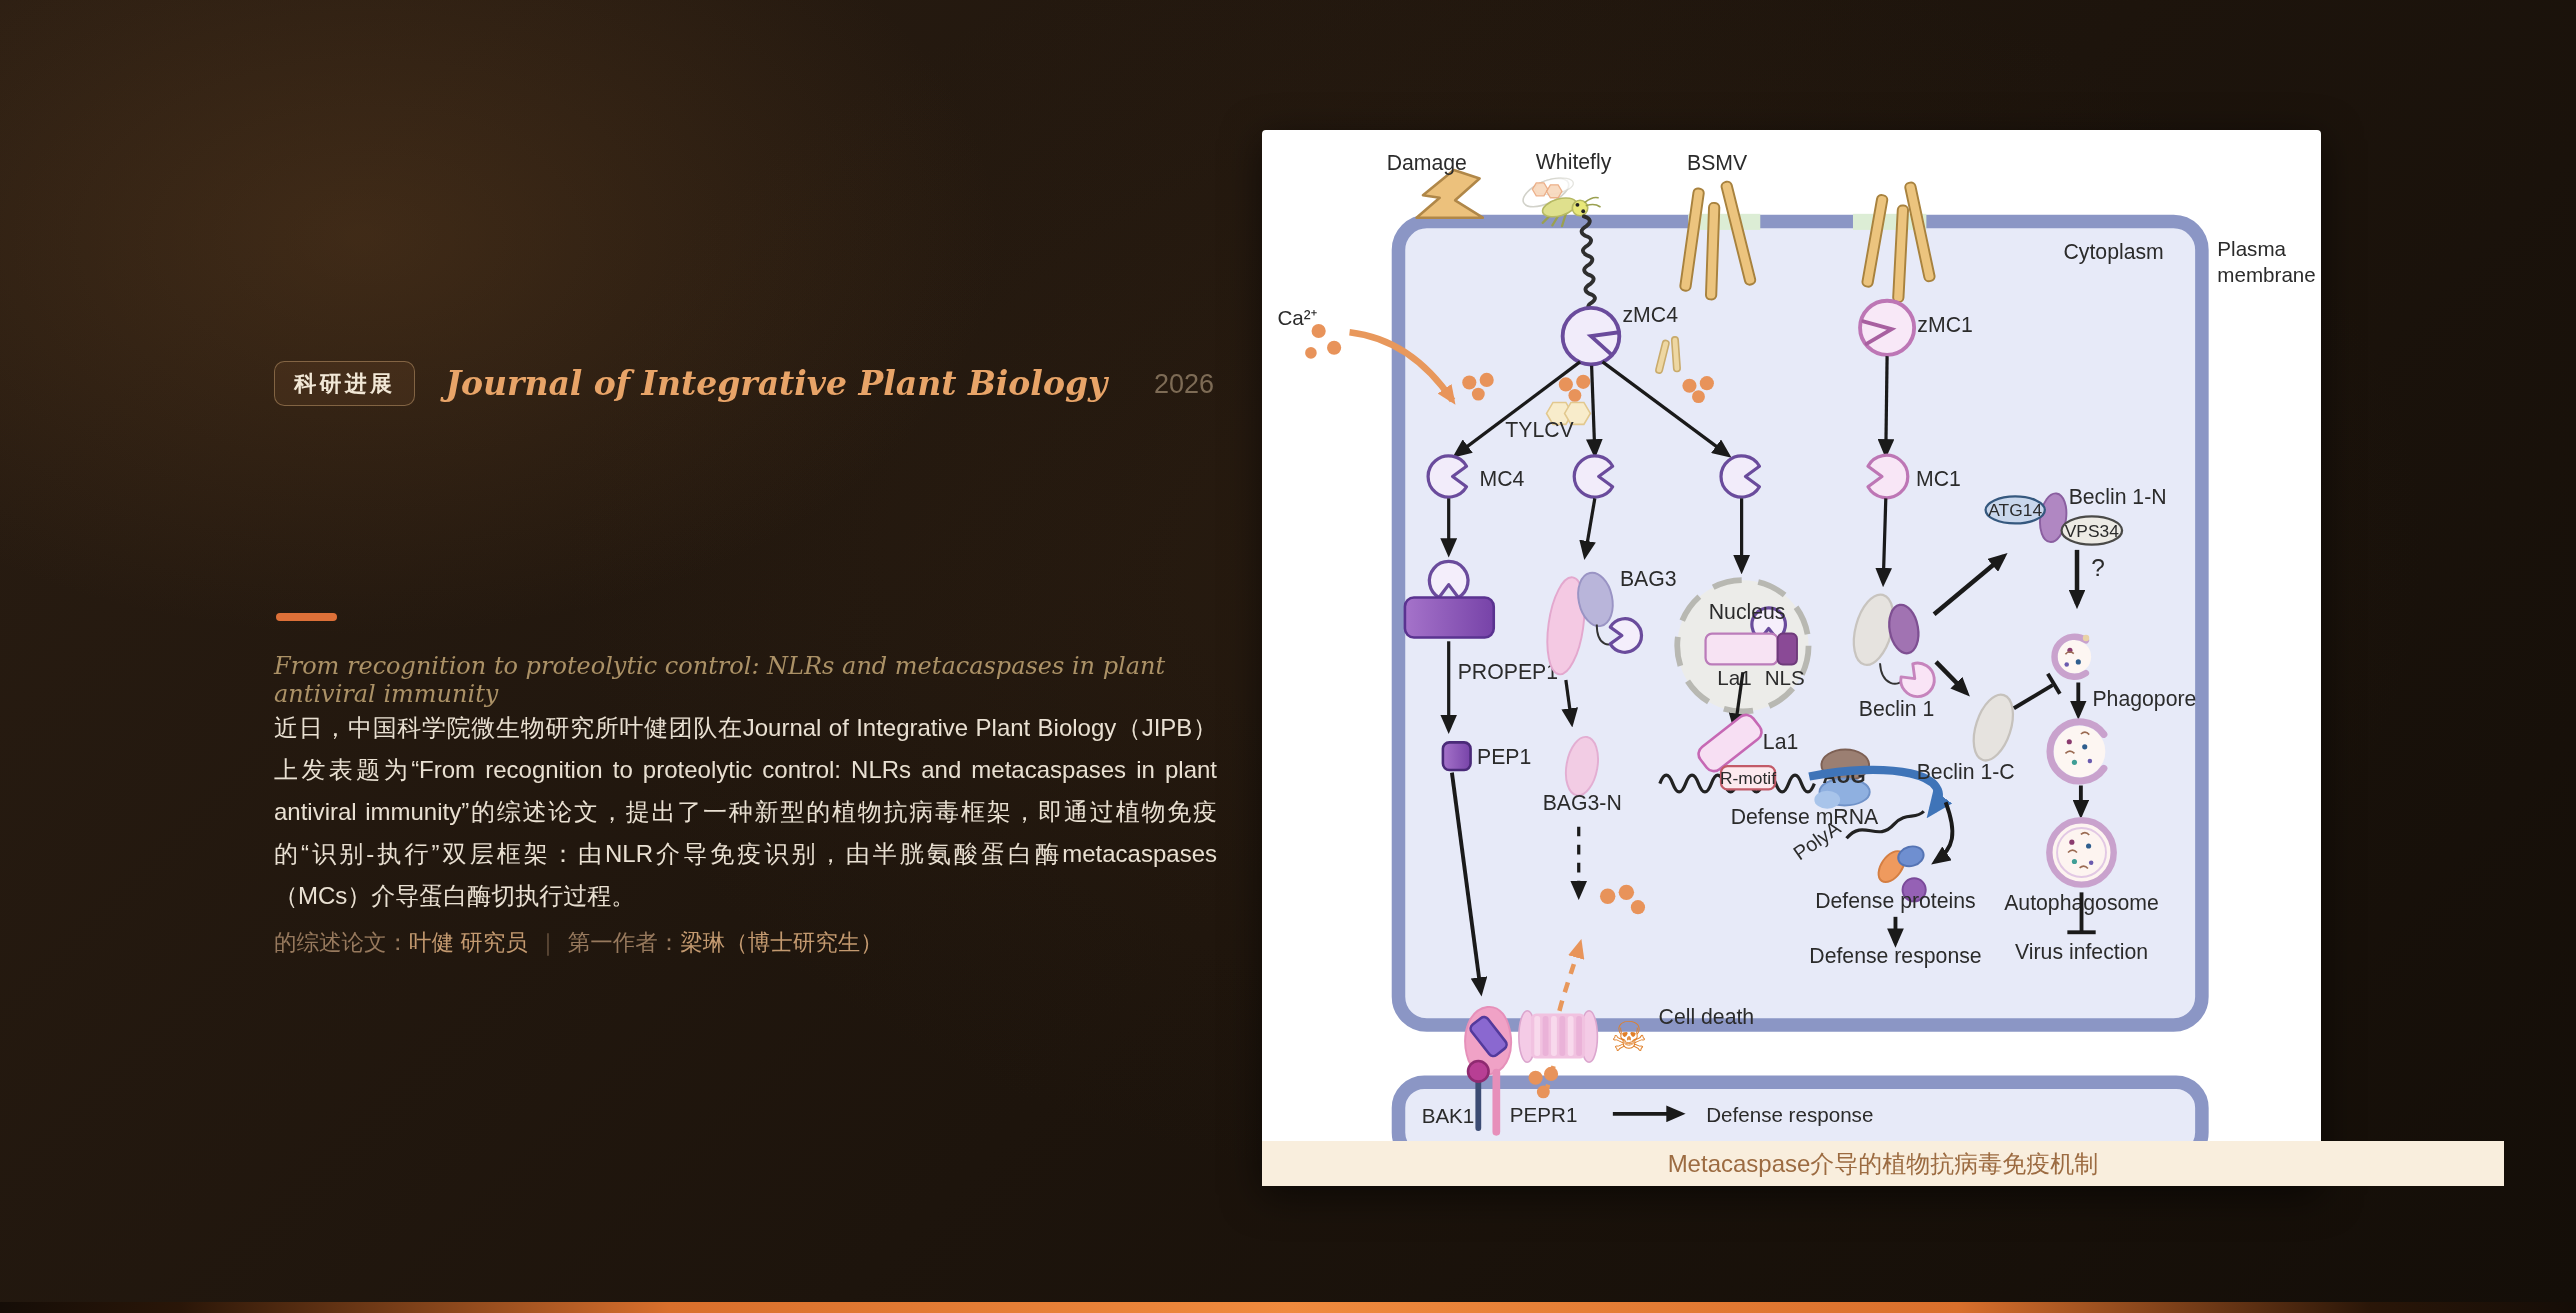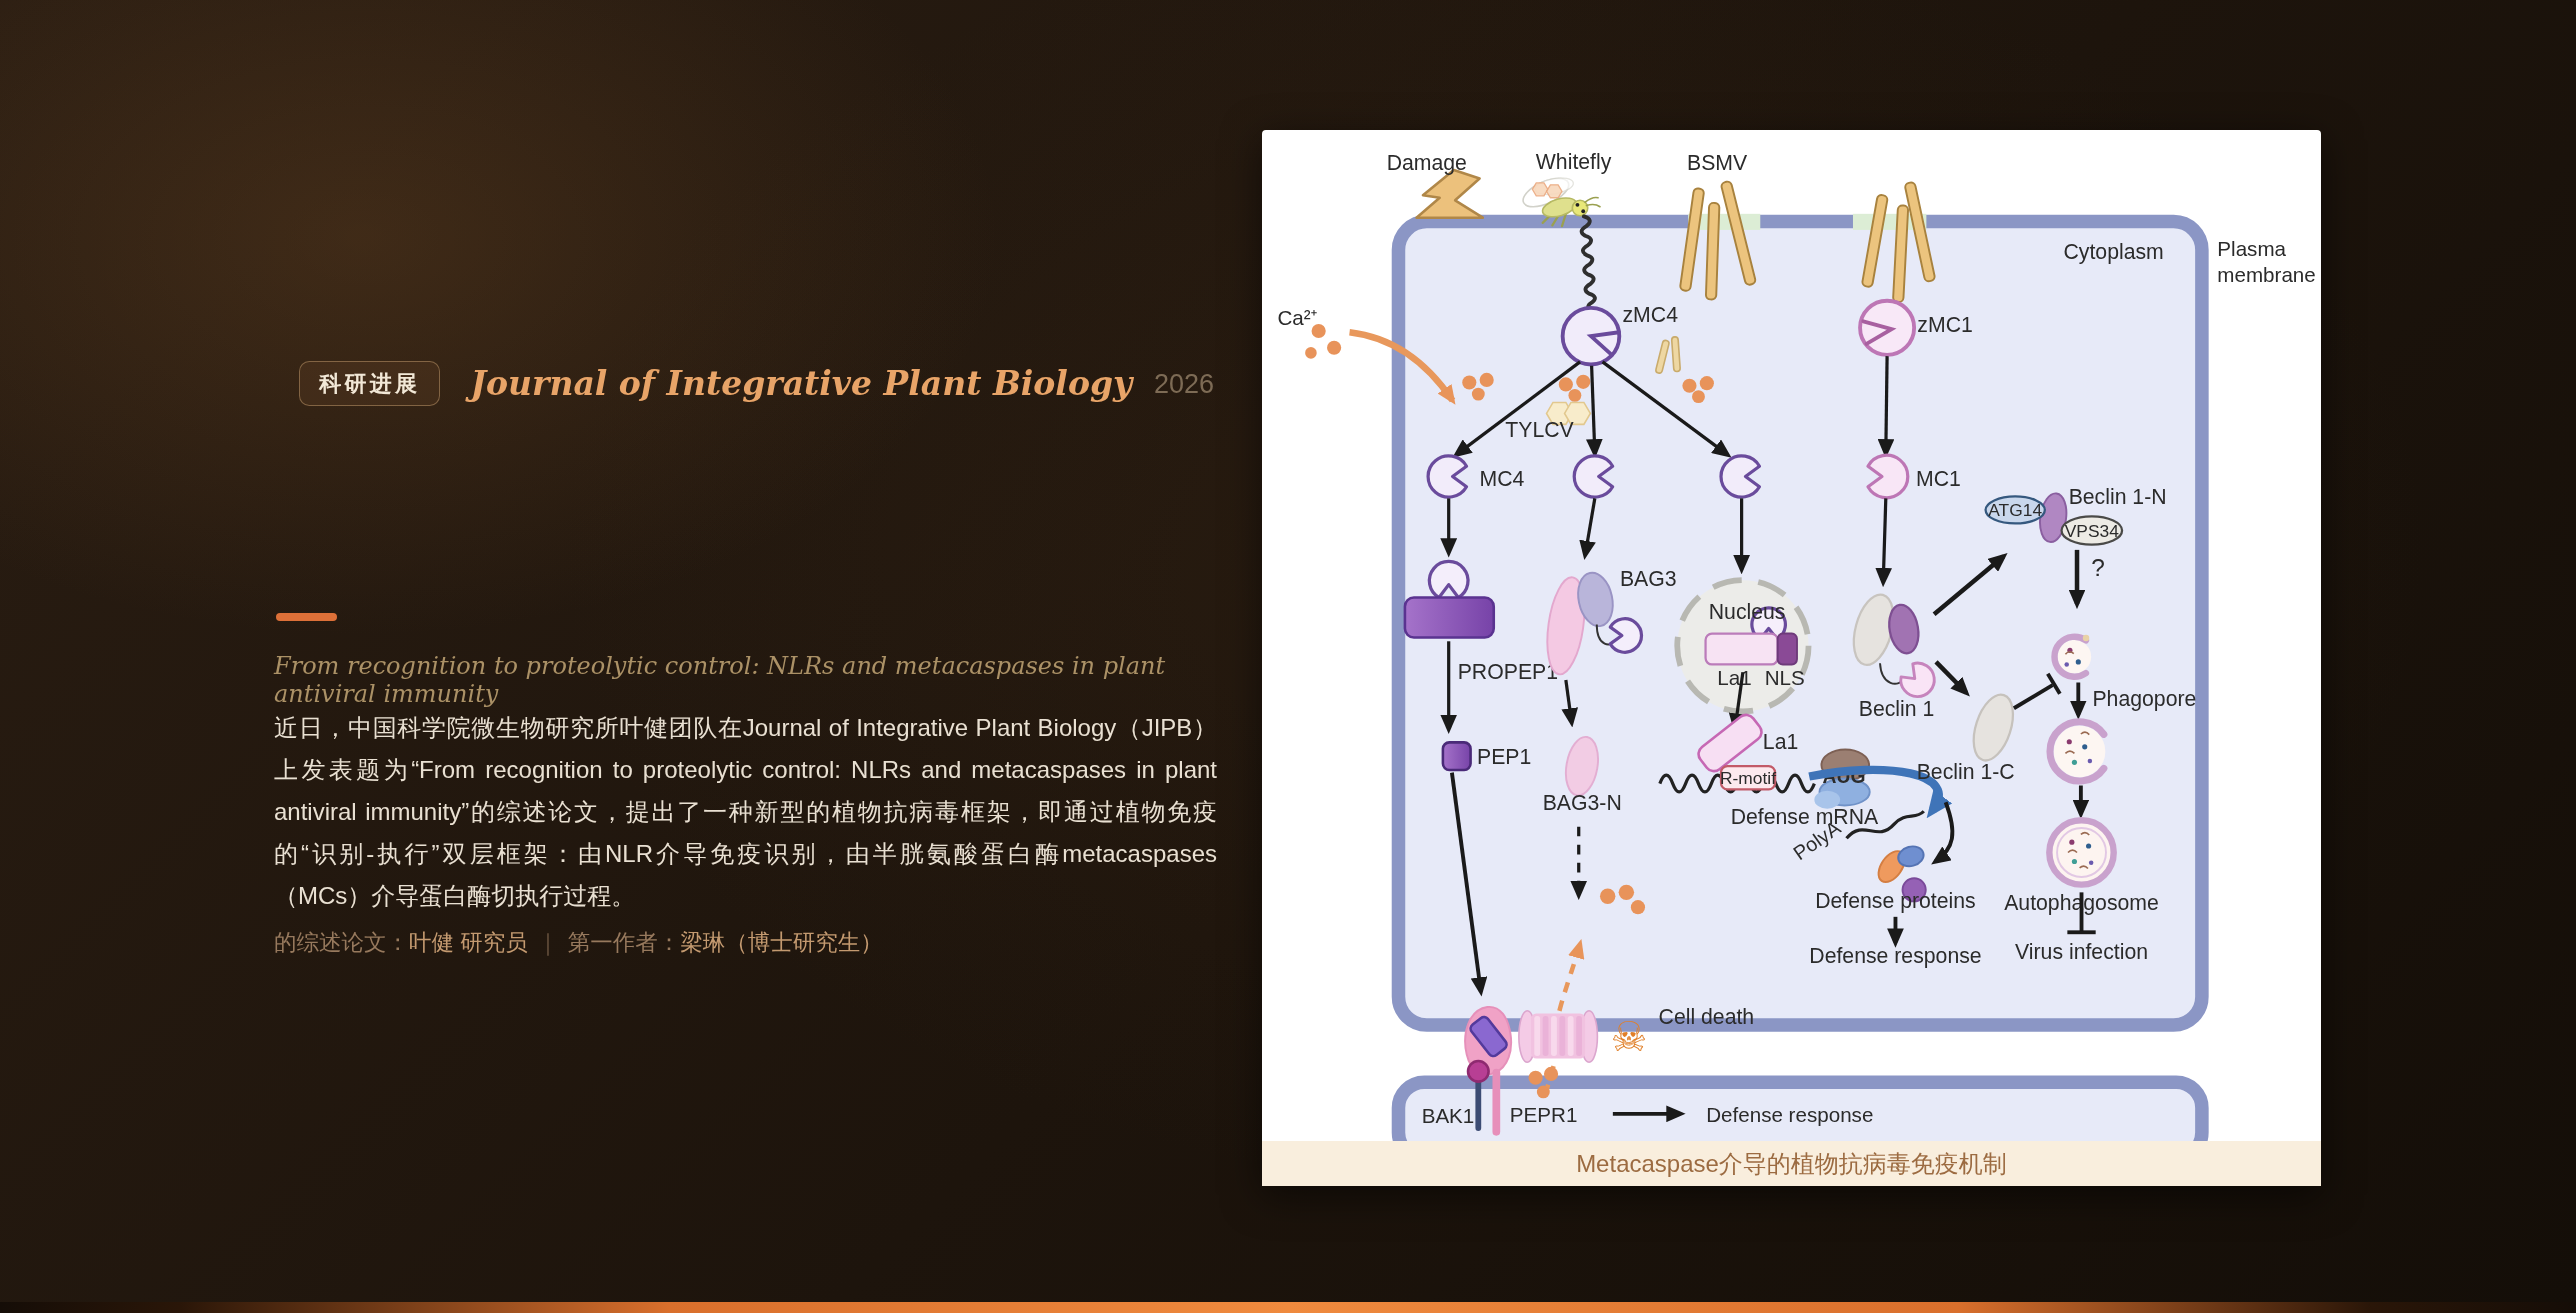--- a/index.html
+++ b/index.html
@@ -15,21 +15,20 @@
     position:absolute;left:0;bottom:0;width:2576px;height:11.6px;
     background:linear-gradient(90deg,#150d07 0%,#2a1608 7%,#d96f2c 26%,#ef8a3e 50%,#d96f2c 76%,#2a1608 92%,#150d07 100%);
   }
   
   .kicker-row{position:absolute;left:274px;top:361px;width:940px;height:48px;}
   .badge{
     display:inline-block;box-sizing:border-box;height:45px;line-height:43px;
     padding:0 19.3px;border:1.3px solid rgba(195,156,110,.5);border-radius:10.3px;
     background:rgba(150,100,55,.14);color:#f2e8d7;font-size:22px;letter-spacing:3.2px;font-weight:600;
     vertical-align:middle;
-    margin-left:25px;
   }
   .journal{
     display:inline-block;margin-left:30px;vertical-align:middle;
     font-family:"DejaVu Serif","Liberation Serif",serif;font-style:italic;font-weight:700;
     font-size:33px;color:#e8a468;line-height:45px;
   }
   .year{position:absolute;right:0;top:7.7px;font-size:27px;color:#7d6b55;}
   .title{
     position:absolute;left:274px;top:451px;width:953px;
     color:#f8f4ec;font-size:52px;font-weight:700;line-height:1.48;letter-spacing:0.6px;
@@ -46,21 +45,21 @@
   }
   .byline{position:absolute;left:274px;top:927px;width:966px;font-size:22.5px;color:#97795d;}
   .byline .name{color:#c49a70;text-align:right;}
   .byline .sep{color:#6e5742;padding:0 9px;}
   
   .figure-panel{
     position:absolute;left:1262px;top:130px;width:1059px;height:1056px;
     background:#ffffff;border-radius:3.9px;box-shadow:0 9px 39px rgba(0,0,0,.55);
   }
   .figure-caption{
-    position:absolute;left:0;bottom:0;width:1059px;height:45px;line-height:45px;
+    position:absolute;left:0;bottom:0;width:1242px;height:45px;line-height:45px;
     background:#f9eedd;color:#9c6b41;font-size:24px;text-align:center;
   }
   svg text{font-family:"Liberation Sans",sans-serif;fill:#2b2b2b;font-size:33px;}
   svg text.small{font-size:27px;}
   svg text.mid{font-size:32px;}
   svg text.bold{font-weight:700;}
 </style>
 </head>
 <body>
 

